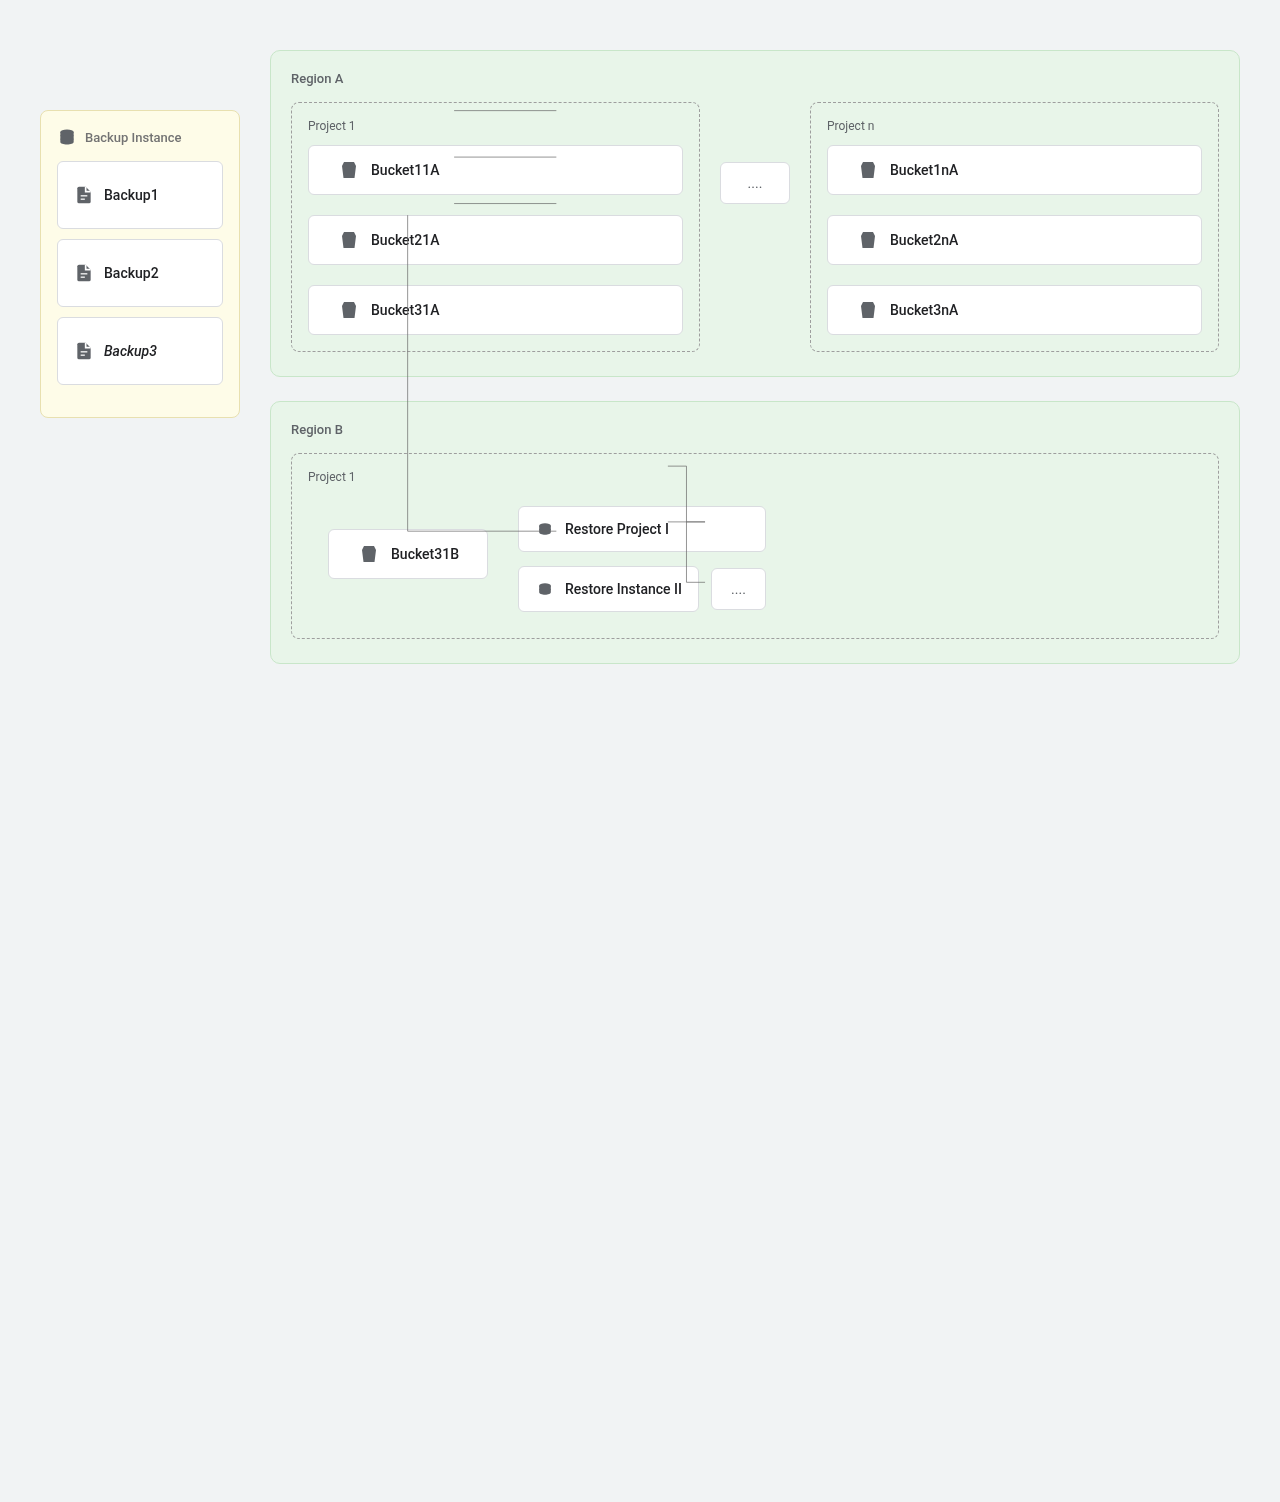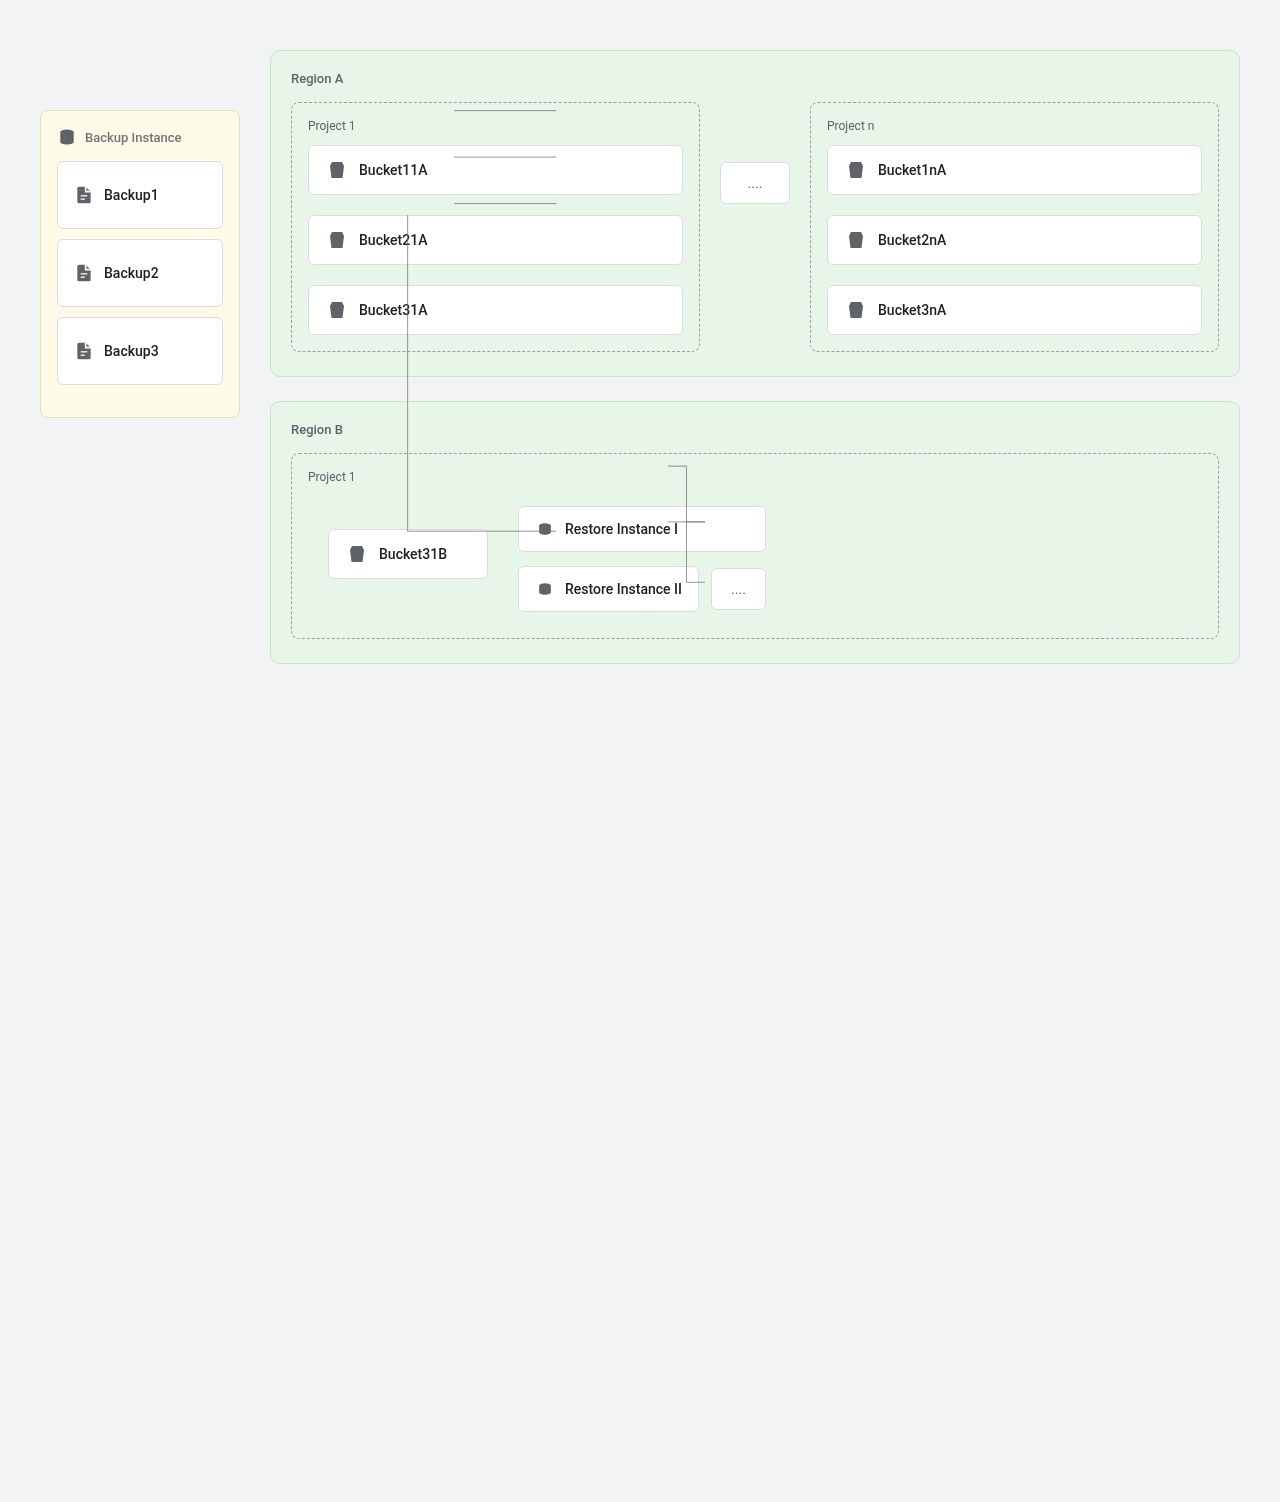--- a/index.html
+++ b/index.html
@@ -83,21 +83,21 @@
       padding: 23px 16px;
       display: flex;
       align-items: center;
       gap: 10px;
       margin-bottom: 10px;
       font-size: 14px;
       color: #202124;
       font-weight: 500;
       position: relative;
     }
-    .backup-card:last-child { margin-bottom: 16px; }
+    .backup-card:last-child { margin-bottom: 16px; font-style: italic; }
 
     
     .diagram-area {
       flex: 1;
       margin-left: 30px;
       position: relative;
     }
 
     
     .region-box {
@@ -138,21 +138,21 @@
       color: #5f6368;
       margin-bottom: 12px;
       font-weight: 400;
     }
 
     
     .bucket-card {
       background: #fff;
       border: 1px solid #dadce0;
       border-radius: 6px;
-      padding: 12px 16px;
+      padding: 12px 28px;
       display: flex;
       align-items: center;
       gap: 10px;
       margin-bottom: 10px;
       font-size: 14px;
       color: #202124;
       font-weight: 500;
     }
     .bucket-card:last-child { margin-bottom: 0; }
 
@@ -376,21 +376,21 @@
             </div>
 
             <div style="display: flex; flex-direction: column; gap: 14px; position: relative;">
 
               <div class="restore-card" id="restore-i">
                 <svg class="icon-restore" viewBox="0 0 24 24" fill="#5f6368">
                   <ellipse cx="12" cy="8" rx="7" ry="3"></ellipse>
                   <path d="M5 8v8c0 1.66 3.13 3 7 3s7-1.34 7-3V8"></path>
                   <path d="M5 12c0 1.66 3.13 3 7 3s7-1.34 7-3"></path>
                 </svg>
-                <span>Restore Instance I</span>
+                <span>Restore Project I</span>
               </div>
 
               <div class="restore-with-ellipsis">
                 <div class="restore-card" id="restore-ii">
                   <svg class="icon-restore" viewBox="0 0 24 24" fill="#5f6368">
                     <ellipse cx="12" cy="8" rx="7" ry="3"></ellipse>
                     <path d="M5 8v8c0 1.66 3.13 3 7 3s7-1.34 7-3V8"></path>
                     <path d="M5 12c0 1.66 3.13 3 7 3s7-1.34 7-3"></path>
                   </svg>
                   <span>Restore Instance II</span>

